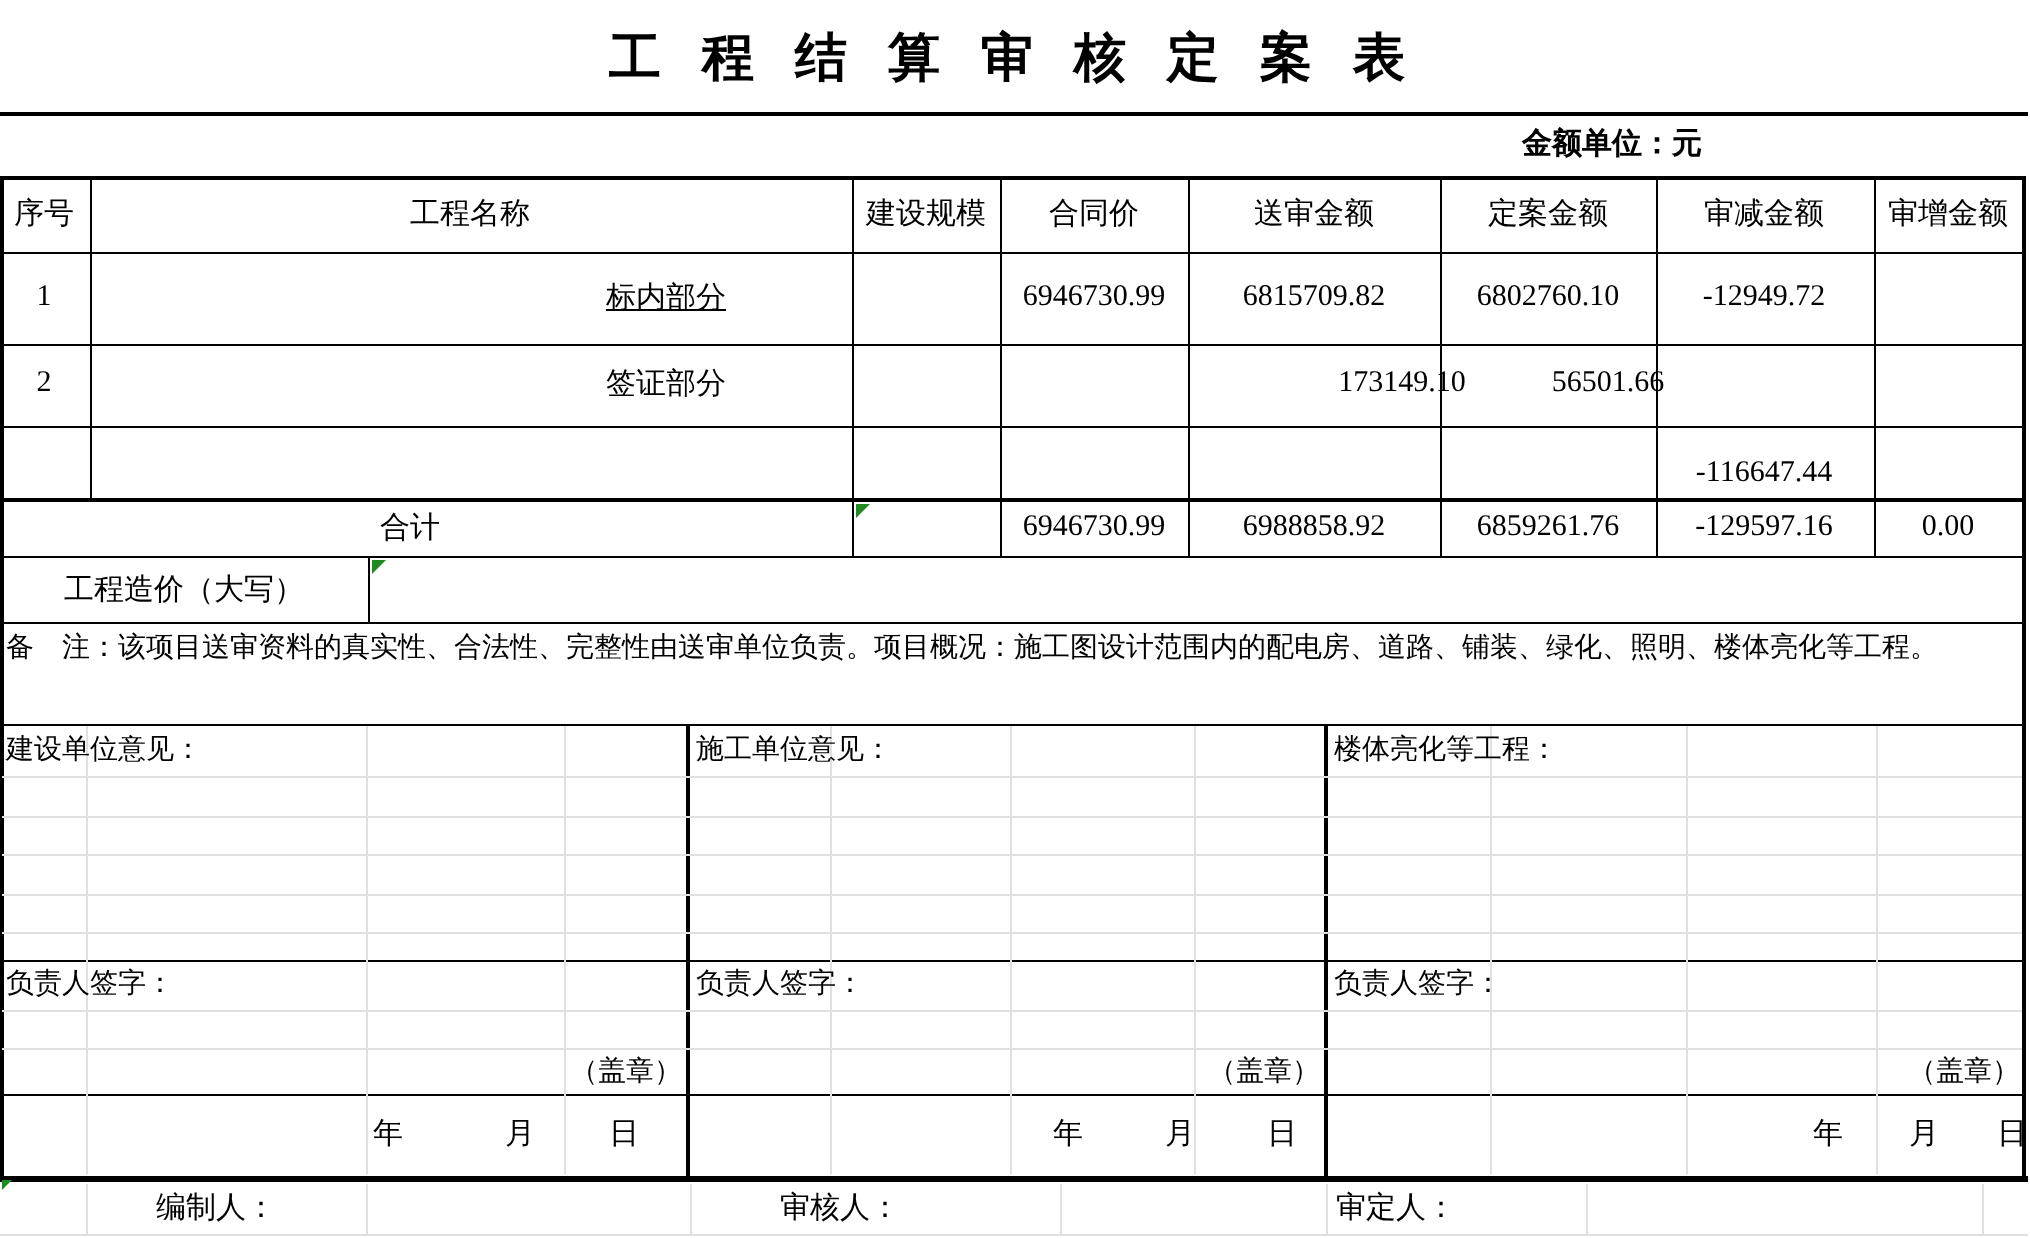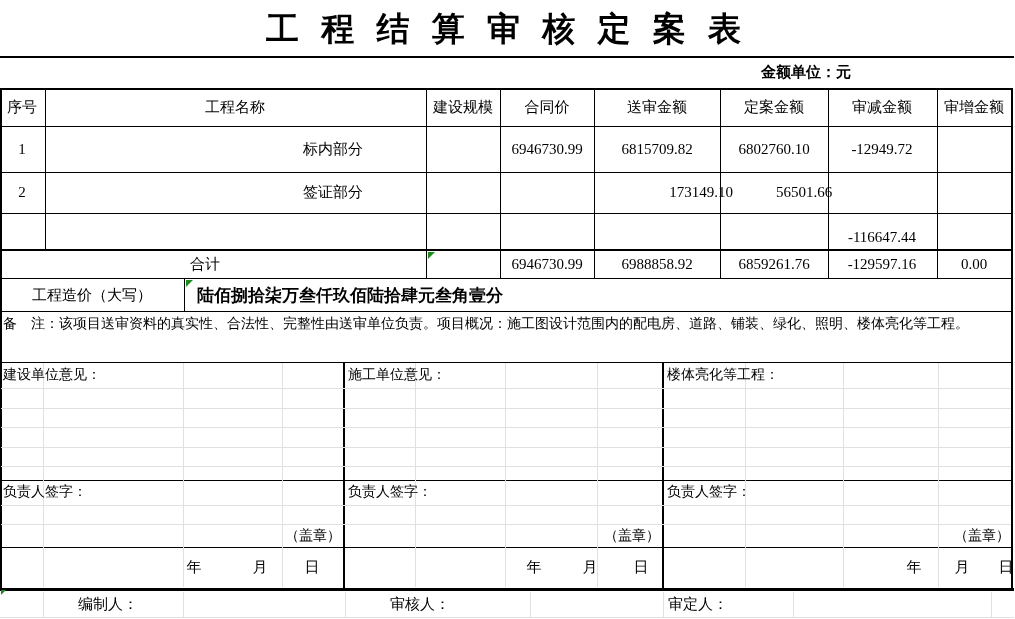--- a/index.html
+++ b/index.html
@@ -15,21 +15,21 @@
   .vl{position:absolute;background:#000;}
   .gl{position:absolute;background:#e0e0e0;}
   .tri{position:absolute;width:0;height:0;border-right:7px solid transparent;border-top:7px solid #1f8a1f;}
   .tri.small{border-right-width:5px;border-top-width:5px;}
 </style>
 </head>
 <body>
 
 <div class="sheet">
 
-  <div class="t b" style="left:507px;top:29px;font-size:33px;letter-spacing:7px;">工 程 结 算 审 核 定 案 表</div>
+  <div class="t b" style="left:507px;top:29px;font-size:26px;letter-spacing:7px;">工 程 结 算 审 核 定 案 表</div>
   <div class="tl b" style="left:761px;top:72px;">金额单位：元</div>
 
   <div class="hl" style="left:0;top:56px;width:1014px;height:2px;"></div>
   <div class="hl" style="left:0;top:88px;width:1013px;height:2px;"></div>
   <div class="hl" style="left:0;top:126px;width:1013px;height:1px;"></div>
   <div class="hl" style="left:0;top:172px;width:1013px;height:1px;"></div>
   <div class="hl" style="left:0;top:213px;width:1013px;height:1px;"></div>
   <div class="hl" style="left:0;top:249px;width:1013px;height:2px;"></div>
   <div class="hl" style="left:0;top:278px;width:1013px;height:1px;"></div>
   <div class="hl" style="left:0;top:311px;width:1013px;height:1px;"></div>
@@ -84,21 +84,21 @@
   <div class="t" style="left:22px;top:107px;">序号</div>
   <div class="t" style="left:235px;top:107px;">工程名称</div>
   <div class="t" style="left:463px;top:107px;">建设规模</div>
   <div class="t" style="left:547px;top:107px;">合同价</div>
   <div class="t" style="left:657px;top:107px;">送审金额</div>
   <div class="t" style="left:774px;top:107px;">定案金额</div>
   <div class="t" style="left:882px;top:107px;">审减金额</div>
   <div class="t" style="left:974px;top:107px;">审增金额</div>
 
   <div class="t" style="left:22px;top:149px;">1</div>
-  <div class="t" style="left:333px;top:149px;">标内部分</div>
+  <div class="t" style="left:333px;top:149px;text-decoration:underline;">标内部分</div>
   <div class="t" style="left:463px;top:149px;"></div>
   <div class="t" style="left:547px;top:149px;">6946730.99</div>
   <div class="t" style="left:657px;top:149px;">6815709.82</div>
   <div class="t" style="left:774px;top:149px;">6802760.10</div>
   <div class="t" style="left:882px;top:149px;">-12949.72</div>
   <div class="t" style="left:974px;top:149px;"></div>
 
   <div class="t" style="left:22px;top:192px;">2</div>
   <div class="t" style="left:333px;top:192px;">签证部分</div>
   <div class="t" style="left:463px;top:192px;"></div>
@@ -112,21 +112,20 @@
   <div class="t" style="left:333px;top:231px;"></div>
 
   <div class="t" style="left:205px;top:264px;">合计</div>
   <div class="t" style="left:547px;top:264px;">6946730.99</div>
   <div class="t" style="left:657px;top:264px;">6988858.92</div>
   <div class="t" style="left:774px;top:264px;">6859261.76</div>
   <div class="t" style="left:882px;top:264px;">-129597.16</div>
   <div class="t" style="left:974px;top:264px;">0.00</div>
 
   <div class="t" style="left:92px;top:295px;">工程造价（大写）</div>
-  <div class="tl b" style="left:197px;top:295px;font-size:17px;">陆佰捌拾柒万叁仟玖佰陆拾肆元叁角壹分</div>
 
   <div class="tl" style="left:3px;top:324px;font-size:14px;">备　注：该项目送审资料的真实性、合法性、完整性由送审单位负责。项目概况：施工图设计范围内的配电房、道路、铺装、绿化、照明、楼体亮化等工程。</div>
 
   <div class="tl" style="left:3px;top:375px;font-size:14px;">建设单位意见：</div>
   <div class="tl" style="left:348px;top:375px;font-size:14px;font-family:Liberation Mono, monospace;">施工单位意见：</div>
   <div class="tl" style="left:667px;top:375px;font-size:14px;">楼体亮化等工程：</div>
 
   <div class="tl" style="left:3px;top:492px;font-size:14px;">负责人签字：</div>
   <div class="tl" style="left:348px;top:492px;font-size:14px;">负责人签字：</div>
   <div class="tl" style="left:667px;top:492px;font-size:14px;">负责人签字：</div>

